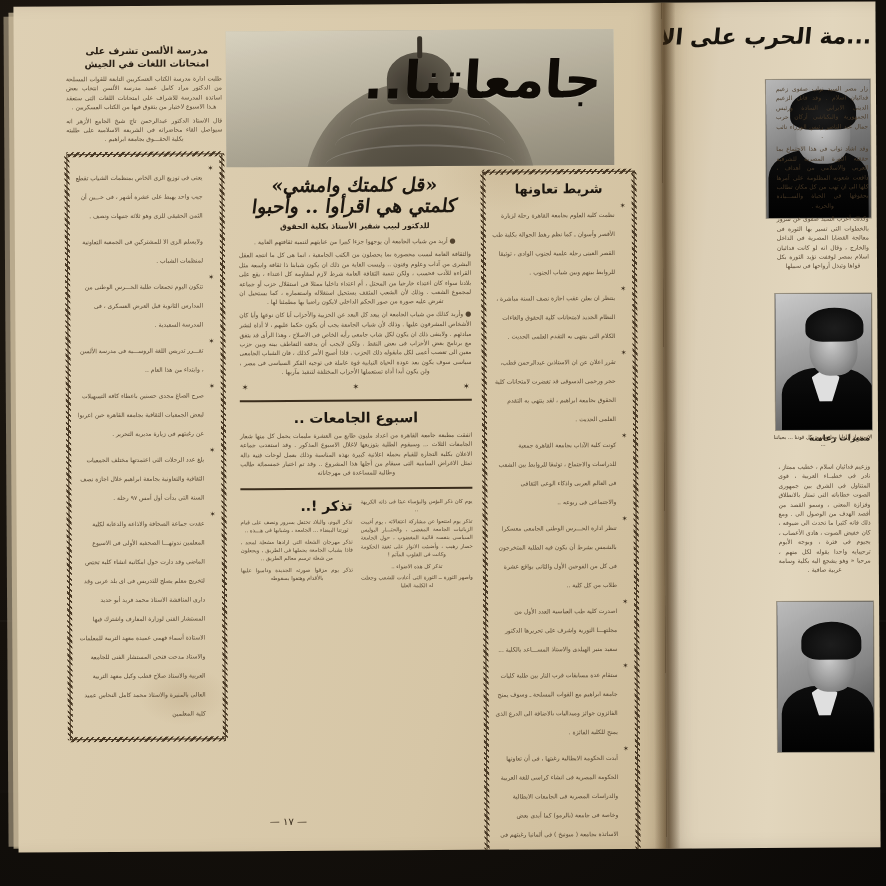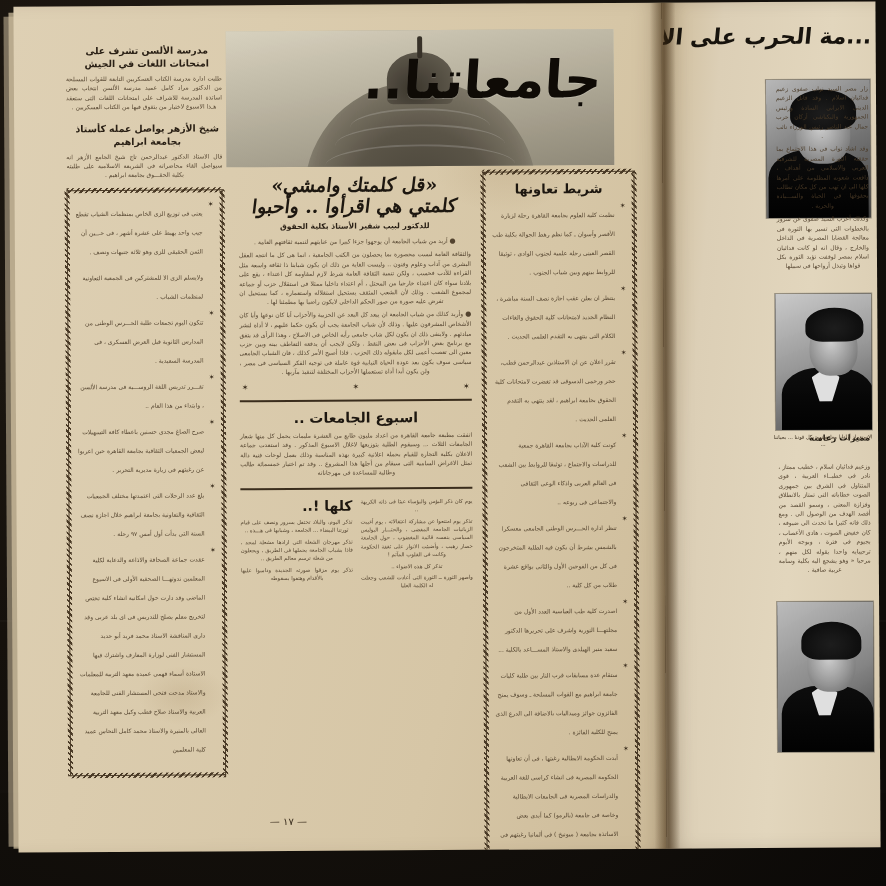--- a/index.html
+++ b/index.html
@@ -233,21 +233,20 @@
             <div class="dome-ring" style="bottom:54px;width:140px;height:36px;"></div>
           </div>
           <div class="mast-title ar">جامعاتنا..</div>
         </div>
 
         <div class="col-left">
 
           <div class="hdl ar" style="font-size:9.4px;line-height:13px;">مدرسة الألسن تشرف على امتحانات اللغات في الجيش</div>
           <div class="ar body-txt" style="margin-top:4px;">طلبت ادارة مدرسة الكتاب العسكريين التابعة للقوات المسلحة من الدكتور مراد كامل عميد مدرسة الألسن انتخاب بعض اساتذة المدرسة للاشراف على امتحانات اللغات التى ستعقد هـذا الاسبوع لاختيار من يتفوق فيها من الكتاب العسكريين .</div>
 
-          <div class="hdl ar" style="font-size:9.4px;line-height:13px;margin-top:10px;">شيخ الأزهر يواصل عمله كأستاذ بجامعة ابراهيم</div>
           <div class="ar body-txt" style="margin-top:4px;">قال الاستاذ الدكتور عبدالرحمن تاج شيخ الجامع الأزهر انه سيواصل القاء محاضراته فى الشريعة الاسلامية على طلبته بكلية الحقـــوق بجامعة ابراهيم .</div>
 
           <div class="news-box">
             <div class="zig zig-t"></div>
             <div class="zig zig-b"></div>
             <div class="zig-v zig-l"></div>
             <div class="zig-v zig-r"></div>
 
             <div class="starred"><span class="st">✶</span><span class="ar body-txt">يعنى فى توزيع الزى الخاص بمنظمات الشباب تقطع جيب واحد يهبط على عشرة أشهر ، فى حـــين أن الثمن الحقيقى للزى وهو ثلاثة جنيهات ونصف .</span></div>
             <div class="starred"><span class="ar body-txt">ولايسلم الزى الا للمشتركين فى الجمعية التعاونية لمنظمات الشباب .</span></div>
@@ -287,21 +286,21 @@
           <div class="rule-thick" style="margin-top:10px;"></div>
 
           <div style="display:flex;gap:8px;margin-top:4px;">
             <div style="flex:1;">
               <div class="ar body-txt tiny">يوم كان ذكر البؤس والبؤساء عبئا فى ذاته الكريهة ..</div>
               <div class="ar body-txt tiny" style="margin-top:3px;">تذكر يوم امتنعوا عن مشاركة اعتقالاته ، يوم أغيبت الزبانيات الجامعة المفضى ، والحتـــار البوليس السياسى بنفسه قائمة المغضوب ، حول الجامعة حصار رهيب ، وأضيئت الانوار على ثقفة الحكومة وكانت فى القلوب المآتم !</div>
               <div class="ar body-txt tiny" style="margin-top:3px;">تذكر كل هذه الاضواء ..</div>
               <div class="ar body-txt tiny" style="margin-top:3px;">واصهر الثورة ــ الثورة التى أعادت للشعب وجعلت له الكلمة العليا</div>
             </div>
             <div style="flex:1;">
-              <div class="sec-hdl ar" style="margin:0 0 4px;text-align:right;">كلها !..</div>
+              <div class="sec-hdl ar" style="margin:0 0 4px;text-align:right;">تذكر !..</div>
               <div class="ar body-txt tiny">تذكر اليوم، والبلاد تحتفل بسرور ونصف على قيام ثورتنا البيضاء ... الجامعة ، وشبابها فى هـــذه ..</div>
               <div class="ar body-txt tiny" style="margin-top:3px;">تذكر مهرجان الشعلة التى ارادها مشعلة لمجد ، فاذا بشباب الجامعة يحملها فى الطريق ، ويجعلون من شعلة ترسم معالم الطريق ..</div>
               <div class="ar body-txt tiny" style="margin-top:3px;">تذكر يوم مزقوا صورته الجديدة وداسوا عليها بالأقدام وهتفوا بسقوطه</div>
             </div>
           </div>
         </div>
 
         <div class="col-news">
           <div class="strip-box">
             <div class="zig zig-t"></div>

